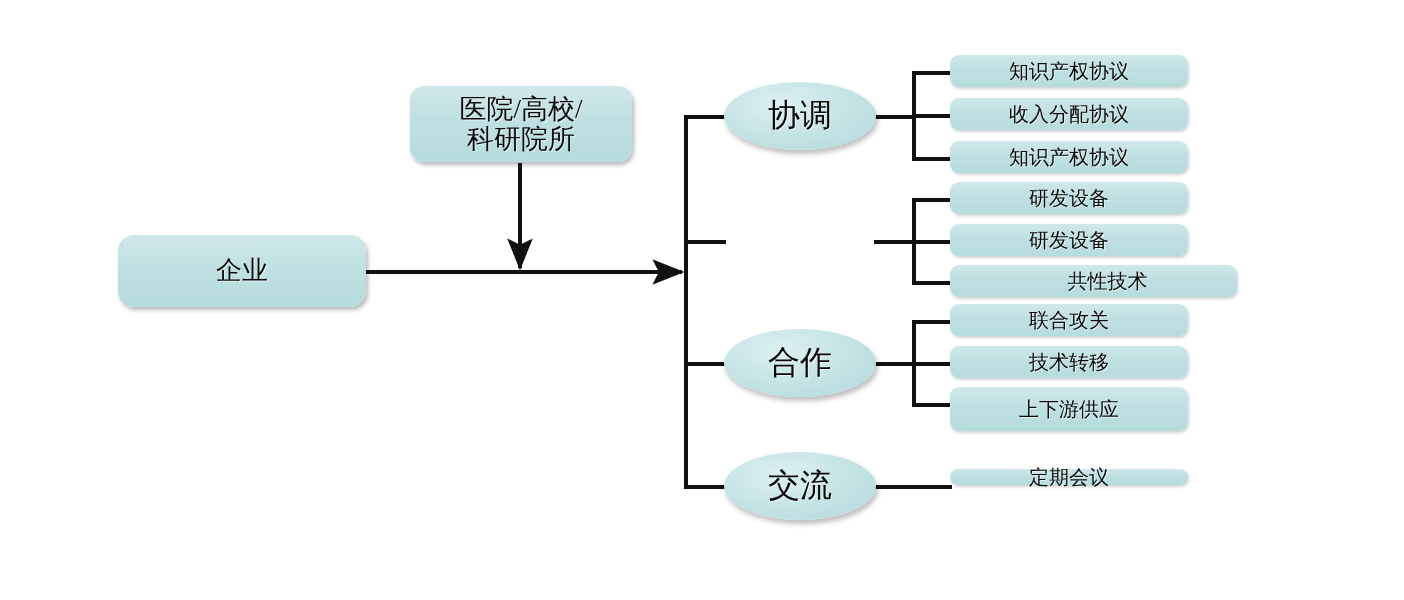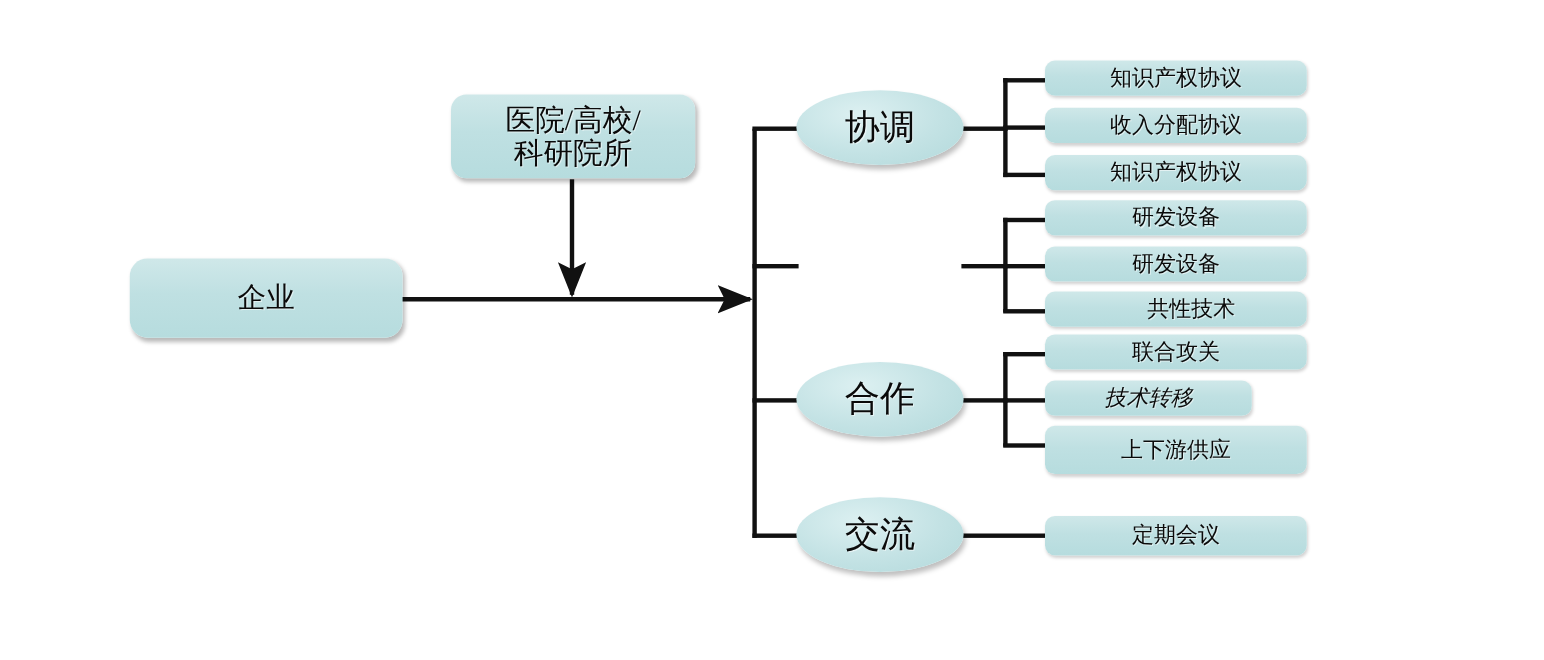--- a/index.html
+++ b/index.html
@@ -112,21 +112,21 @@
   <div class="node ellipse" style="left:724px;top:82px;width:152px;height:68px;">协调</div>
   <div class="node ellipse" style="left:724px;top:329px;width:152px;height:68px;font-family:Liberation Serif, serif;">合作</div>
   <div class="node ellipse" style="left:724px;top:452px;width:152px;height:68px;">交流</div>
 
   <div class="node bar" style="left:950px;top:55px;width:238px;height:32px;">知识产权协议</div>
   <div class="node bar" style="left:950px;top:98px;width:238px;height:32px;">收入分配协议</div>
   <div class="node bar" style="left:950px;top:141px;width:238px;height:32px;">知识产权协议</div>
 
   <div class="node bar" style="left:950px;top:182px;width:238px;height:32px;">研发设备</div>
   <div class="node bar" style="left:950px;top:224px;width:238px;height:32px;">研发设备</div>
-  <div class="node bar" style="left:950px;top:265px;width:238px;height:32px;padding-left:28px;">共性技术</div>
+  <div class="node bar" style="left:950px;top:265px;width:287px;height:32px;padding-left:28px;">共性技术</div>
 
   <div class="node bar" style="left:950px;top:304px;width:238px;height:32px;">联合攻关</div>
-  <div class="node bar" style="left:950px;top:346px;width:188px;height:32px;font-style:italic;">技术转移</div>
+  <div class="node bar" style="left:950px;top:346px;width:238px;height:32px;">技术转移</div>
   <div class="node bar" style="left:950px;top:387px;width:238px;height:44px;">上下游供应</div>
 
-  <div class="node bar" style="left:950px;top:469px;width:238px;height:36px;">定期会议</div>
+  <div class="node bar" style="left:950px;top:469px;width:238px;height:16px;">定期会议</div>
 
 </div>
 
 </body></html>

